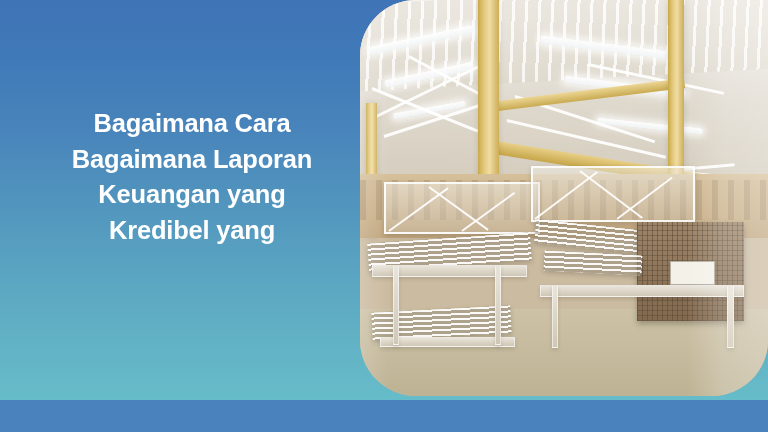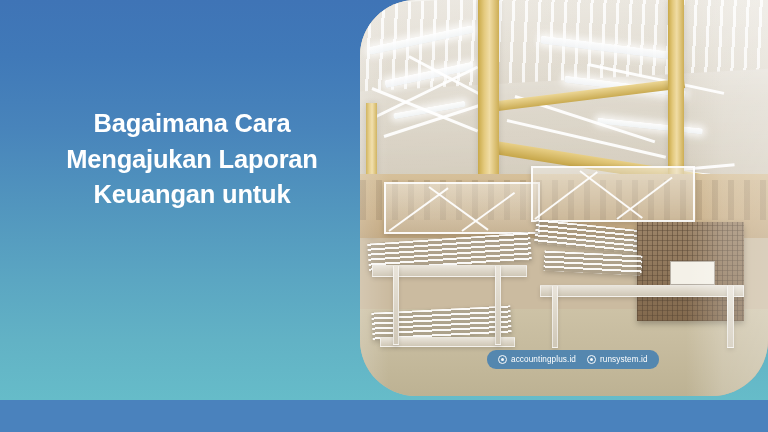--- a/index.html
+++ b/index.html
@@ -224,22 +224,23 @@
     background:rgba(255,255,255,.95);
   }
 </style>
 </head>
 <body>
 
 <div class="canvas">
 
   <div class="headline">
     <span class="ln">Bagaimana Cara</span>
-    <span class="ln">Mengajukan Laporan</span>
-    <span class="ln">Keuangan untuk</span>
+    <span class="ln">Bagaimana Laporan</span>
+    <span class="ln">Keuangan yang</span>
+    <span class="ln">Kredibel yang</span>
   </div>
 
   <div class="photo-wrap">
     <div class="photo">
 
       <div class="ceiling">
         <div class="purlins"></div>
       </div>
 
       <div class="skylight sk1"></div>
@@ -294,24 +295,14 @@
       <div class="rack" style="left:44%;top:72%;width:50%;height:3%;"></div>
       <div class="rack" style="left:47%;top:72%;width:1.6%;height:16%;"></div>
       <div class="rack" style="left:90%;top:72%;width:1.6%;height:16%;"></div>
       <div class="stack-lines" style="left:45%;top:64%;width:24%;height:5%;transform:rotate(3deg);"></div>
 
       <div class="left-veil"></div>
       <div class="right-veil"></div>
     </div>
   </div>
 
-  <div class="badge-bar">
-    <div class="badge">
-      <span class="badge-icon"></span>
-      <span>accountingplus.id</span>
-    </div>
-    <div class="badge">
-      <span class="badge-icon"></span>
-      <span>runsystem.id</span>
-    </div>
-  </div>
 
 </div>
 
 </body></html>

